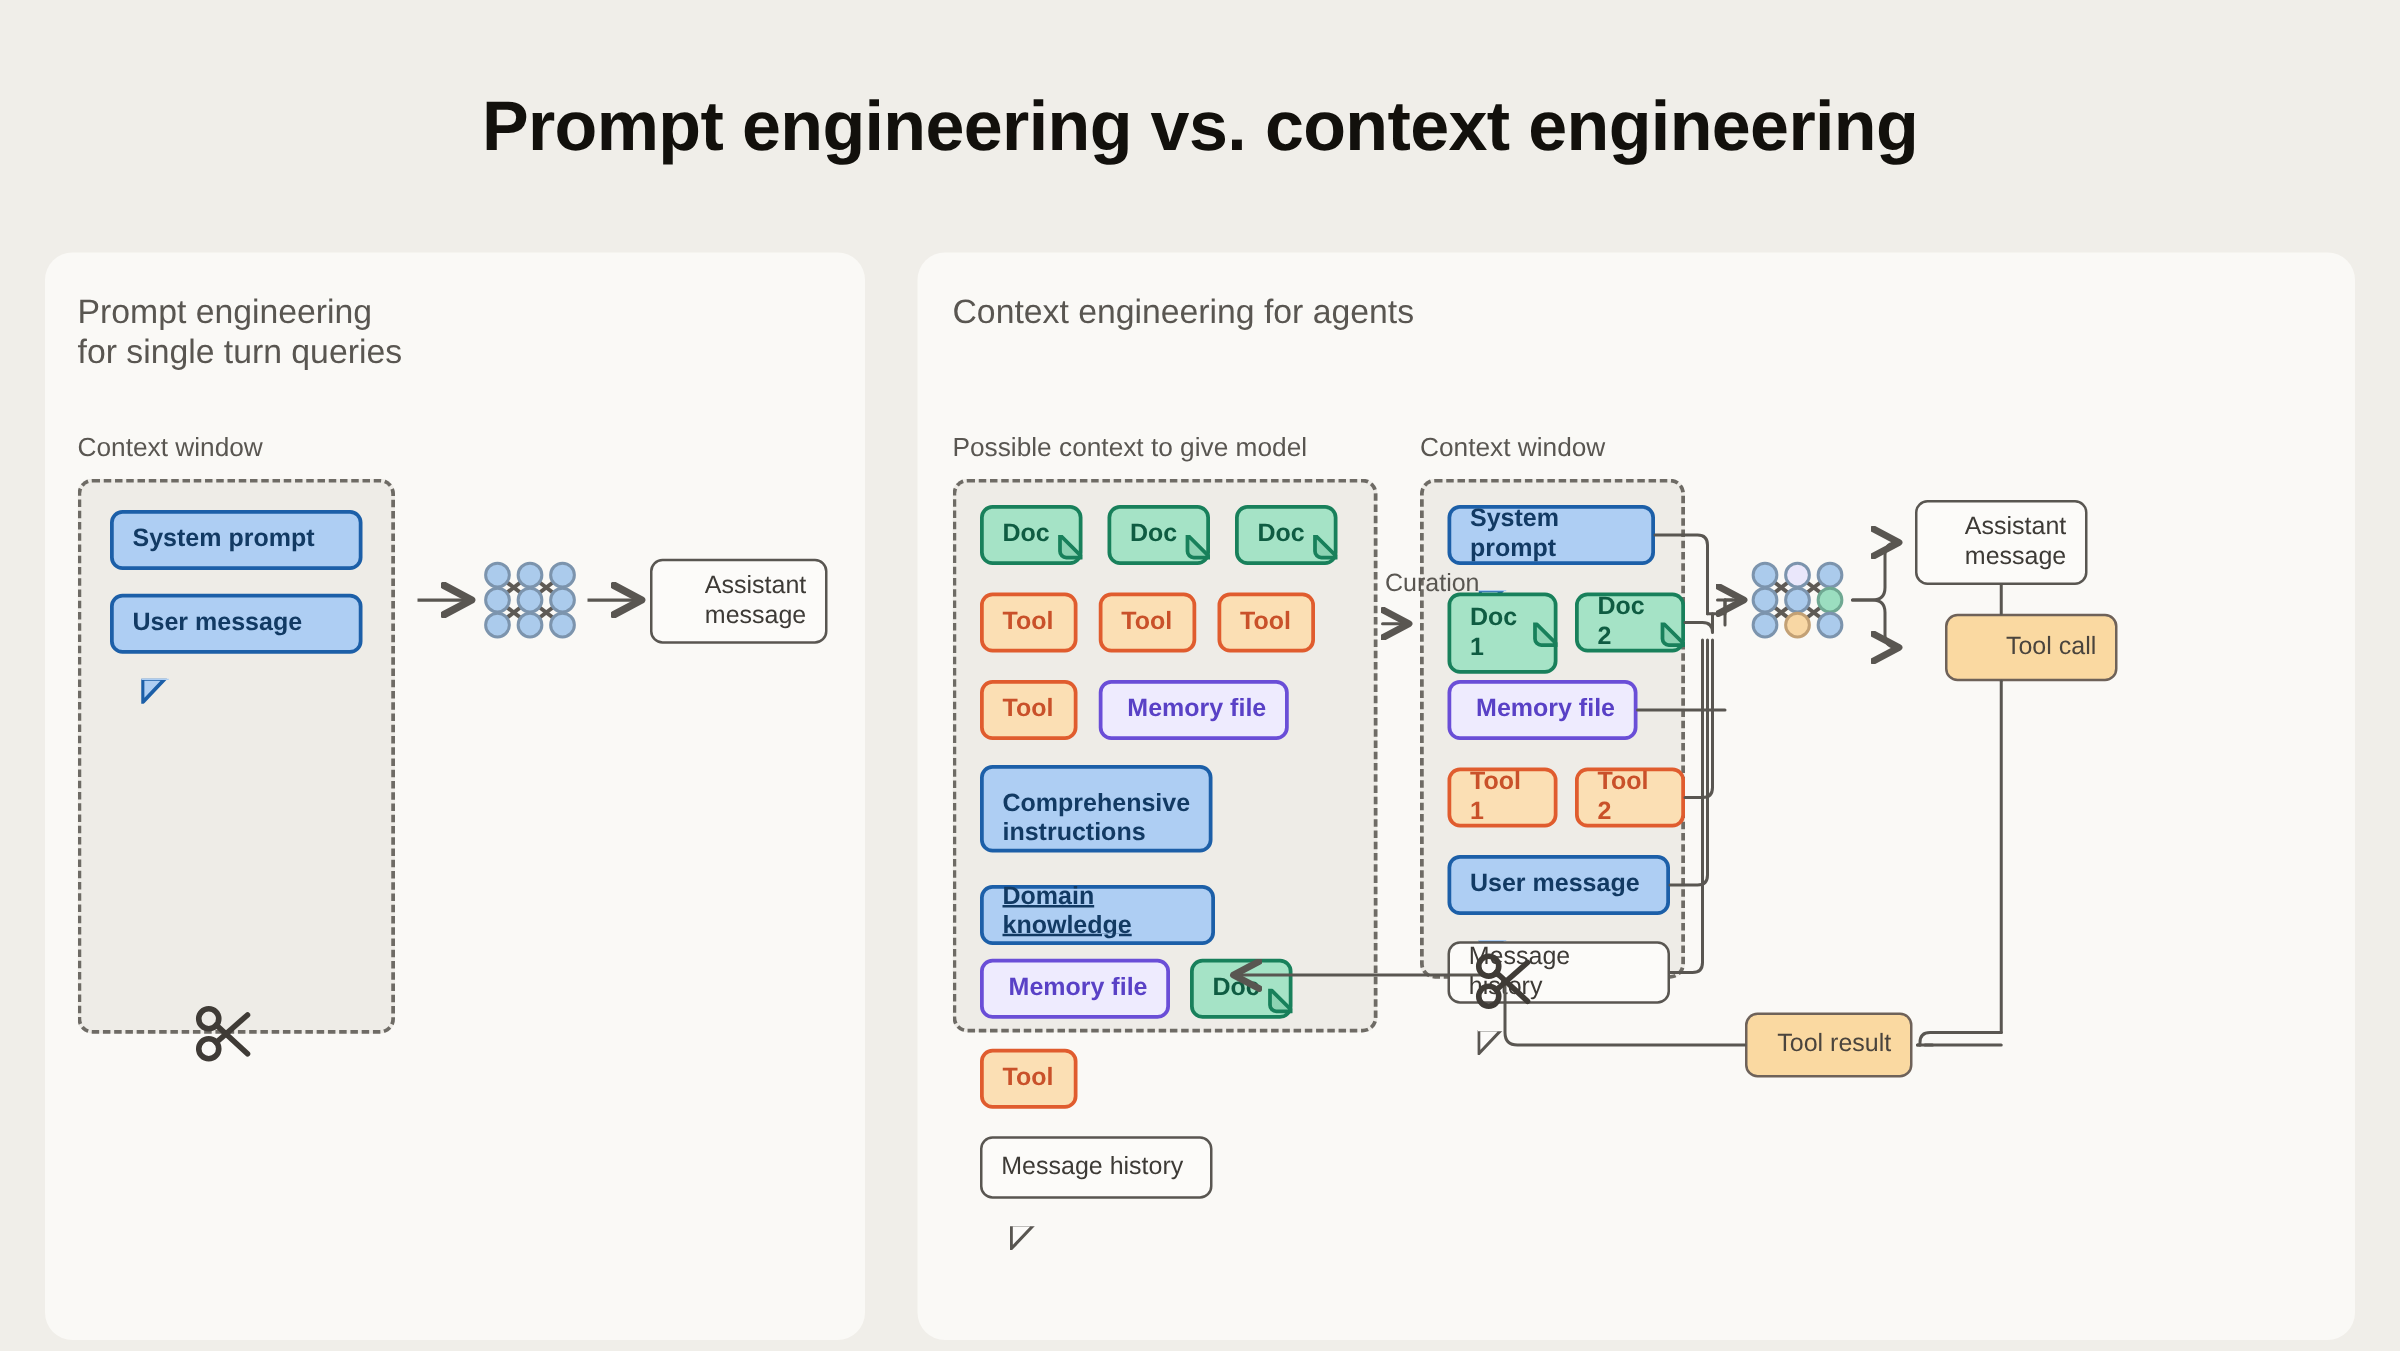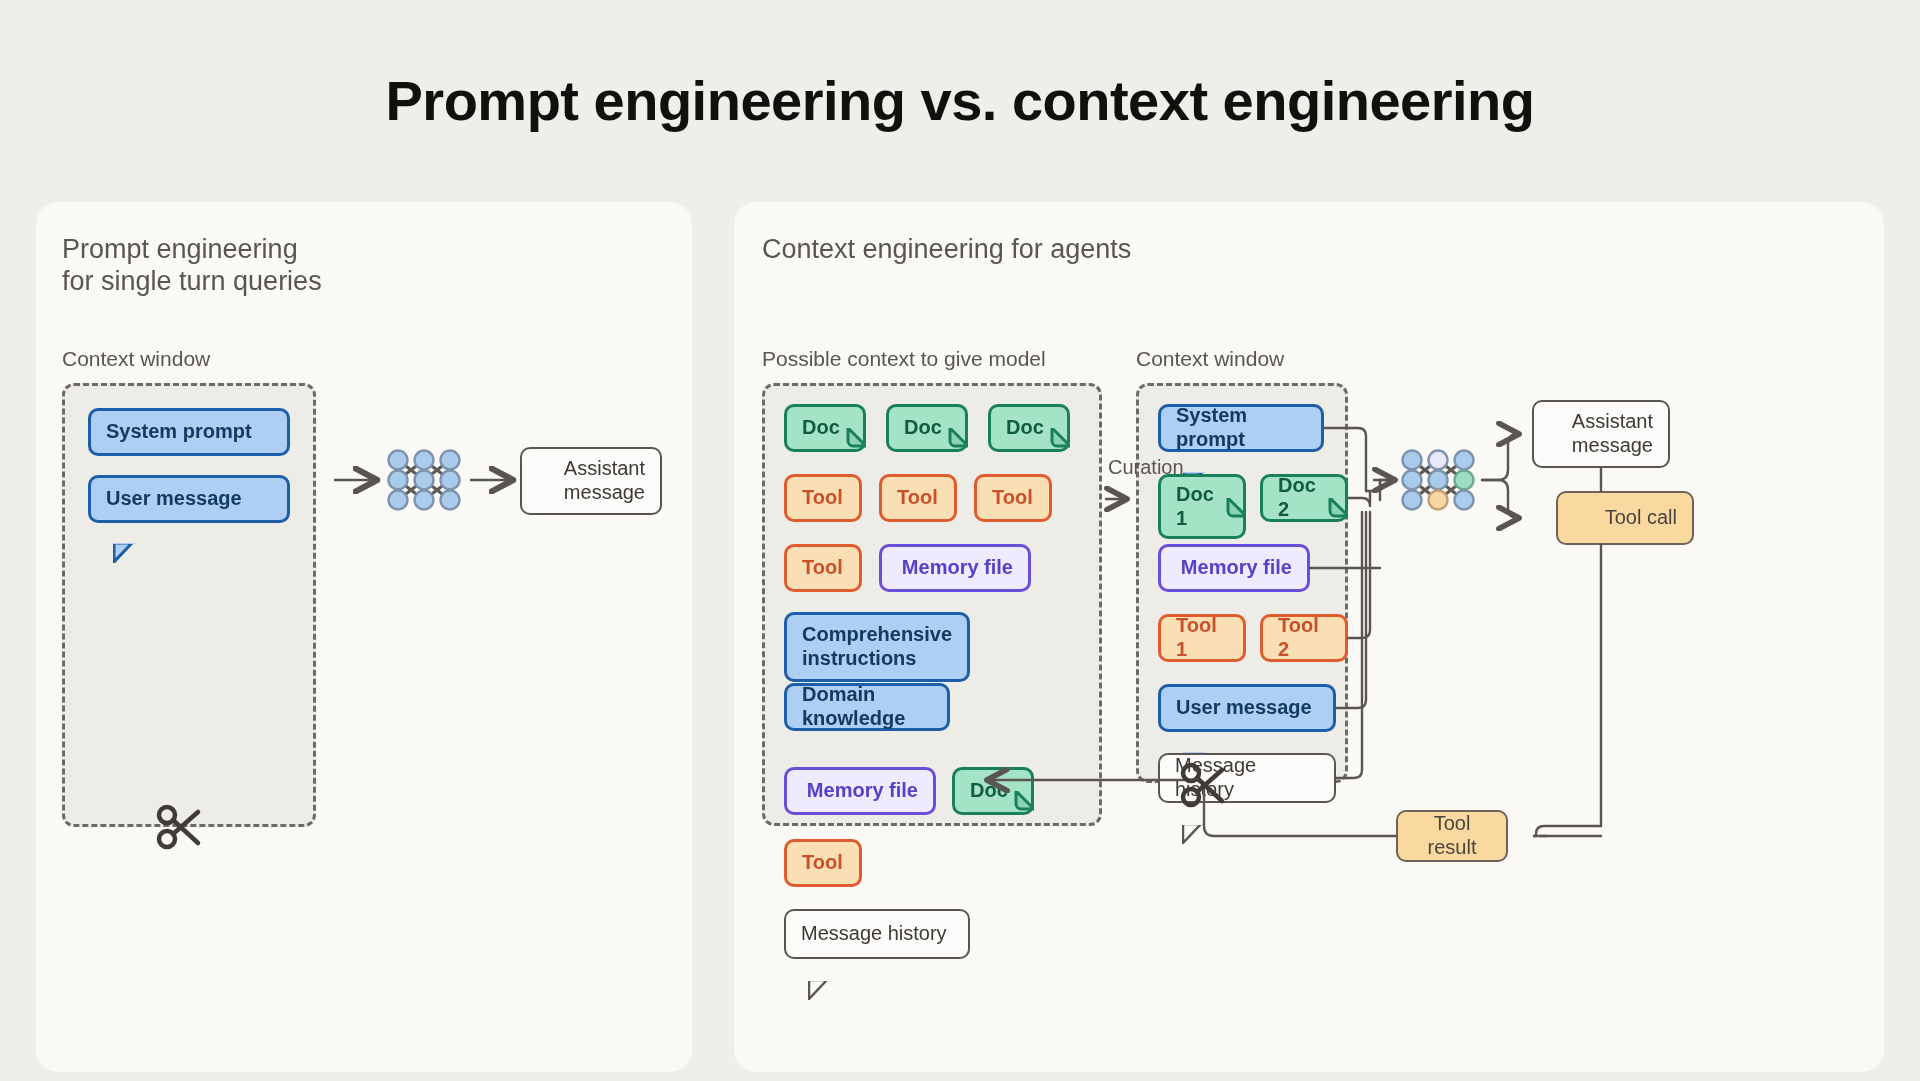--- a/index.html
+++ b/index.html
@@ -55,21 +55,21 @@
     font-size: 20px; font-weight: 700;
     padding: 0 15px;
     white-space: pre-line;
     line-height: 1.18;
   }
   .node.center { justify-content: flex-end; text-align: center; }
 
   
   .n-blue { background: #AECEF3; border-color: #1C5FA8; color: #123A63; }
   
-  .n-blue2 { background: #AECEF3; border-color: #1C5FA8; color: #123A63; }
+  .n-blue2 { background: #AECEF3; border-color: #1C5FA8; color: #123A63; align-items: flex-end; }
   
   .n-doc { background: #A5E3C6; border-color: #18805B; color: #0F5C42; }
   
   .n-tool { background: #FBDFB4; border-color: #E05C2E; color: #C9512A; }
   
   .n-mem { background: #EEEBFE; border-color: #6A4ED7; color: #5941C6; }
   
   .n-plain { background: #FCFBF9; border-color: #595651; color: #3D3A36; font-weight: 500; }
   
   .n-tan { background: #FAD9A1; border-color: #6E6259; color: #4A443D; font-weight: 500; }
@@ -229,21 +229,21 @@
     </div>
     <div class="node n-mem center" style="left:145px; top:342px; width:152px; height:48px;">
       <span>Memory file</span>
     </div>
 
     <div class="node n-blue2" style="left:50px; top:410px; width:186px; height:70px;">
       <span>Comprehensive
 instructions</span>
     </div>
 
-    <div class="node n-blue2" style="left:50px; top:481px; width:166px; height:48px;">
+    <div class="node n-blue2" style="left:50px; top:506px; width:188px; height:48px;text-decoration:underline;">
       <span>Domain knowledge</span>
     </div>
 
     <div class="node n-mem center" style="left:50px; top:565px; width:152px; height:48px;">
       <span>Memory file</span>
     </div>
     <div class="node n-doc" style="left:218px; top:565px; width:82px; height:48px;">
       <span>Doc</span>
       <span class="fold">
         <svg width="26" height="26" viewBox="0 0 26 26">
@@ -357,21 +357,21 @@
       </svg>
     </div>
 
     <div class="node n-plain center" style="left:798px; top:198px; width:138px; height:68px; border-width:2.5px;">
       <span>Assistant
 message</span>
     </div>
     <div class="node n-tan center" style="left:822px; top:289px; width:138px; height:54px; border-width:2.5px;">
       <span>Tool call</span>
     </div>
-    <div class="node n-tan center" style="left:662px; top:608px; width:112px; height:52px; border-width:2.5px;">
+    <div class="node n-tan center" style="left:662px; top:608px; width:134px; height:52px; border-width:2.5px;">
       <span>Tool result</span>
     </div>
 
     <svg class="wires" width="1150" height="870" style="z-index:5;">
       <defs>
         <marker id="arrR" markerWidth="11" markerHeight="11" refX="9" refY="5.5" orient="auto">
           <path d="M1,1 L9.5,5.5 L1,10" fill="none" stroke="#595651" stroke-width="2.3" stroke-linecap="round" stroke-linejoin="round"></path>
         </marker>
         <marker id="arrRL" markerWidth="11" markerHeight="11" refX="9" refY="5.5" orient="auto">
           <path d="M1,1 L9.5,5.5 L1,10" fill="none" stroke="#595651" stroke-width="2.3" stroke-linecap="round" stroke-linejoin="round"></path>

